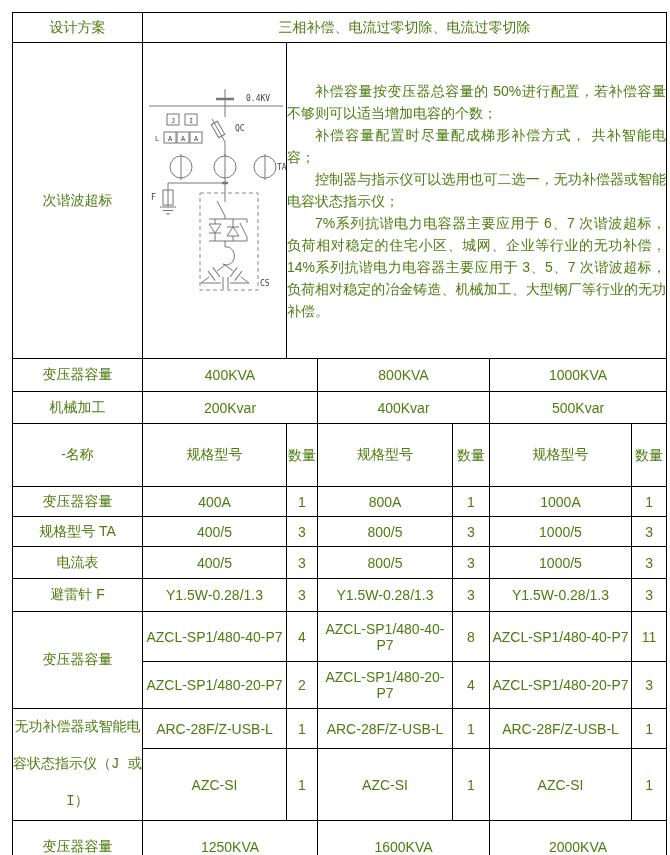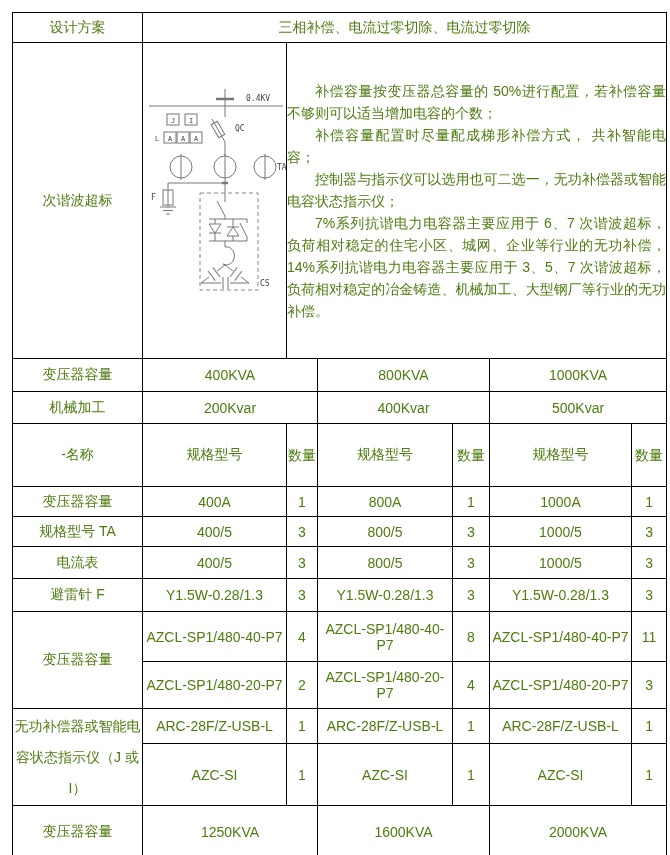--- a/index.html
+++ b/index.html
@@ -17,21 +17,21 @@
     border:1px solid #000000;
     text-align:center; vertical-align:middle;
     font-size:14px; padding:0; overflow:hidden;
     word-break:break-word;
   }
   tr.r1{height:30px} tr.r2{height:312px} tr.r3{height:33px} tr.r4{height:32px}
   tr.r5{height:63px} tr.r6{height:30px} tr.r7{height:30px} tr.r8{height:32px}
   tr.r9{height:33px} tr.r10{height:50px} tr.r11{height:47px} tr.r12{height:35px}
   tr.r13{height:62px} tr.r14{height:53px}
   td.name-cell { padding:0 4px; }
-  td.g2name { line-height:31px; padding:0 6px; }
+  td.g2name { line-height:37px; padding:0 6px;font-family:Liberation Mono, monospace; }
   td.qty-head { line-height:25px; padding:0 5px; }
   td.diagram-cell { vertical-align:top; padding:0; }
   td.notes-cell { text-align:left; vertical-align:top; padding:7px 9px 0 9px; }
   .notes-cell p { margin:0; text-indent:2em; font-size:14px; line-height:22px; text-align:justify; }
   svg .wire { stroke:#777777; stroke-width:1; fill:none; }
   svg .thick { stroke:#777777; stroke-width:2.5; fill:none; }
   svg .dash { stroke:#888888; stroke-width:1; fill:none; stroke-dasharray:4 3; }
   svg text { font-family:"DejaVu Sans Mono","Liberation Mono",monospace; font-size:8px; fill:#444444; }
   svg text.sm { font-size:7px; }
 </style>

